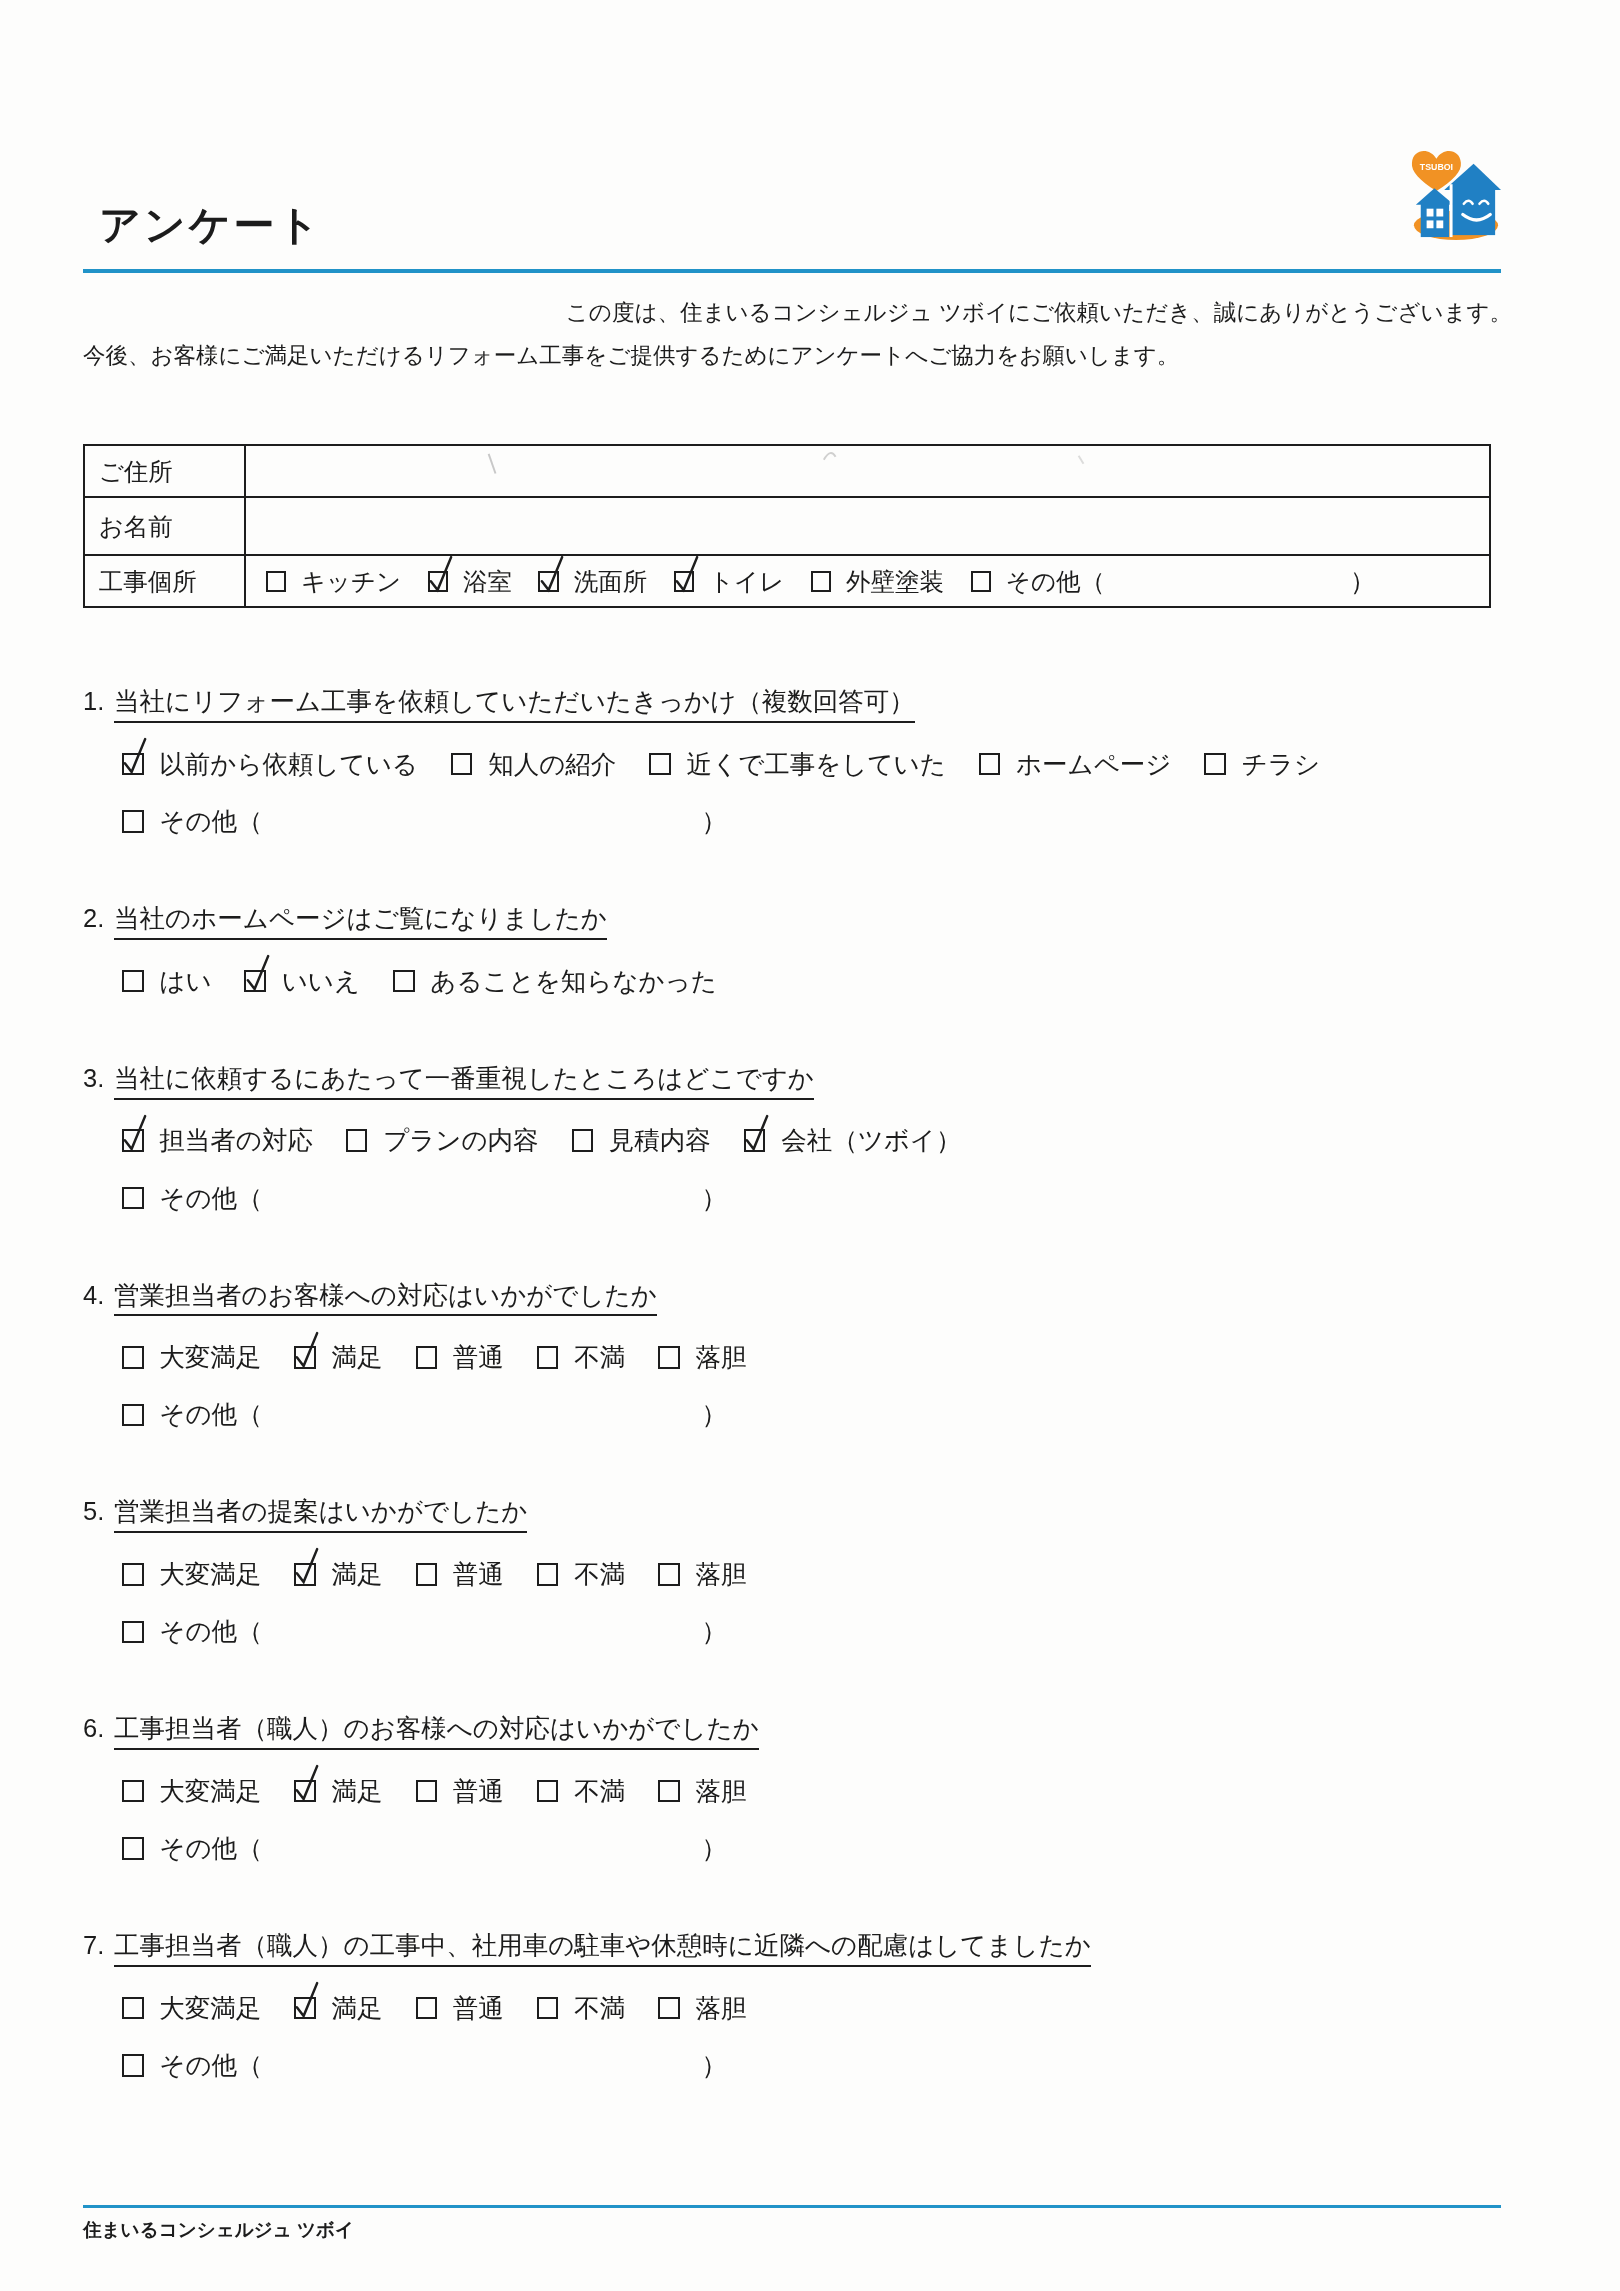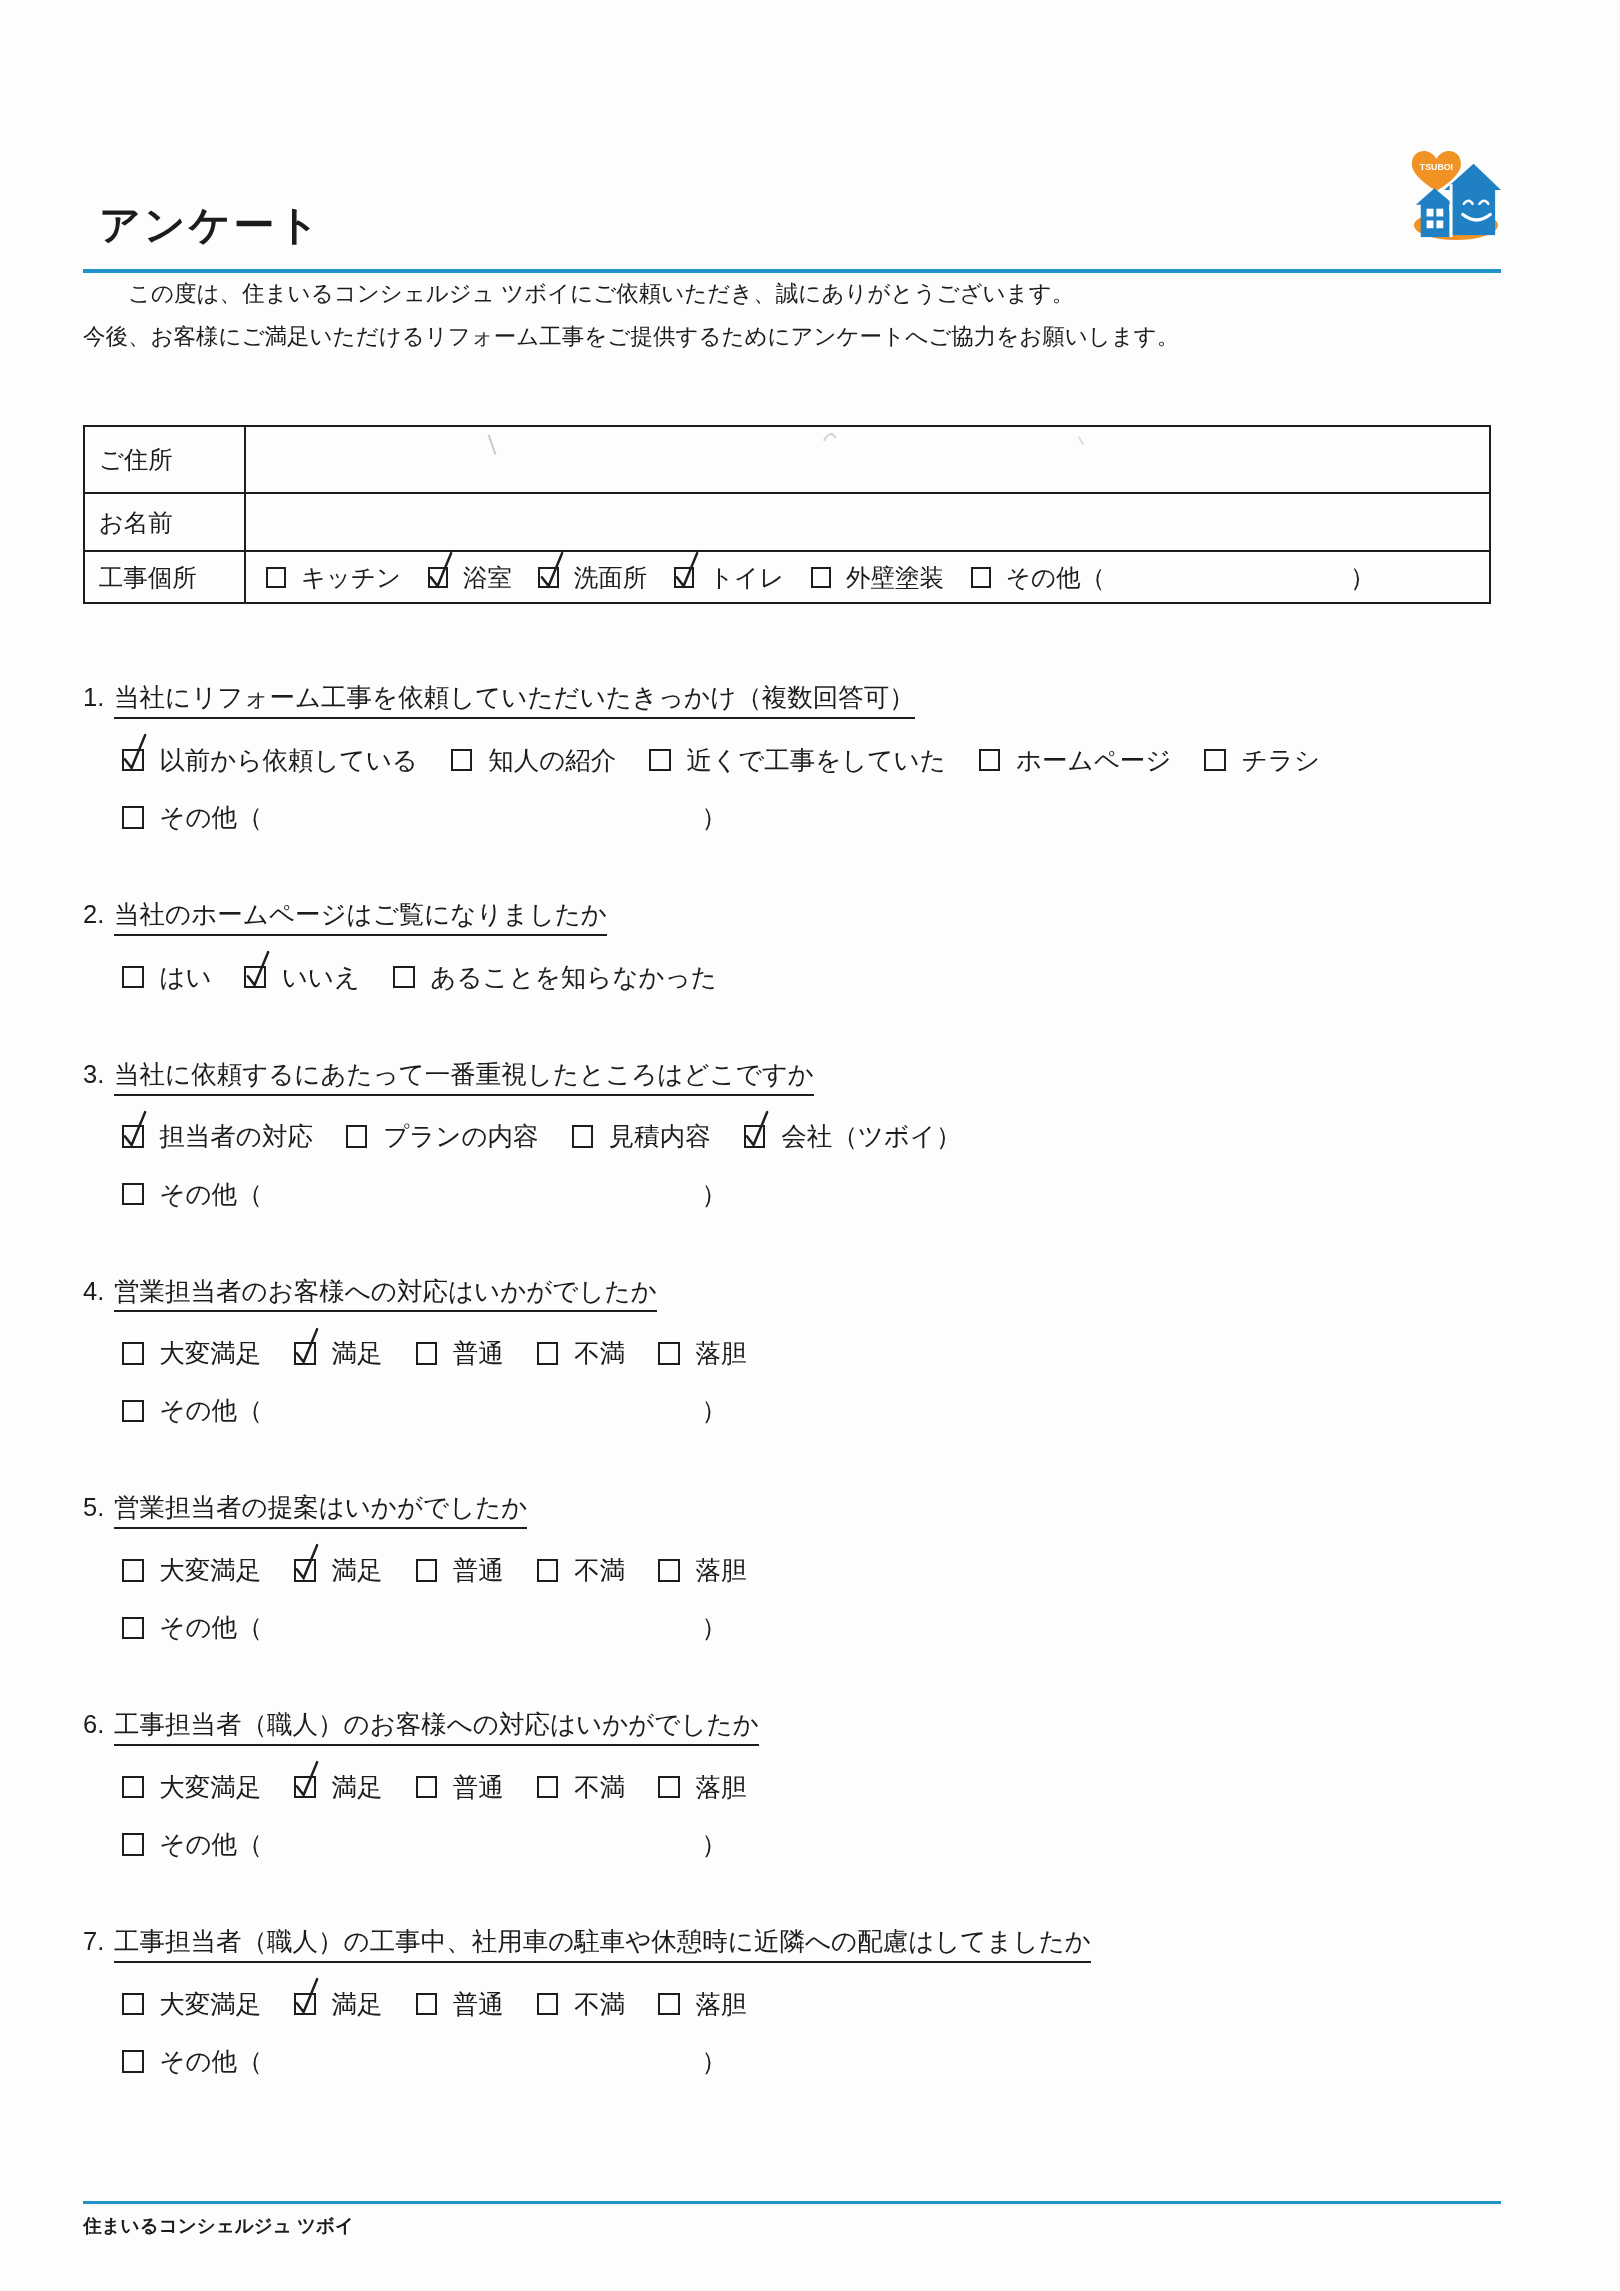--- a/index.html
+++ b/index.html
@@ -36,42 +36,42 @@
   .logo {
     position: absolute;
     left: 1409px;
     top: 143px;
     width: 92px;
     height: 102px;
   }
 
   
   .intro { margin: 0; font-size: 22.5px; line-height: 1.35; }
-  .intro.l1 { margin-top: 6px; text-indent: 45px; }
+  .intro.l1 { margin-top: 25px; text-indent: 45px; text-align: right; }
   .intro.l2 { margin-top: 12.7px; }
 
   
   .info-table {
     border-collapse: collapse;
     margin-top: 73px;
     width: 1408px;
     table-layout: fixed;
   }
   .info-table th, .info-table td {
     border: 2.5px solid #1d1d1d;
     vertical-align: middle;
   }
   .info-table th {
     width: 161px;
     font-size: 24.5px;
     font-weight: normal;
     text-align: left;
     padding-left: 13.7px;
   }
-  .r-addr { height: 67px; }
+  .r-addr { height: 52px; }
   .r-name { height: 58px; }
   .r-work { height: 52px; }
   .info-table td { position: relative; }
   .options-cell { padding-left: 19.6px; }
 
   
   #questions { margin-top: 76px; }
   .question { margin-bottom: 62px; }
   .q-title { font-size: 25.5px; }
   .q-num { display: inline-block; margin-right: 9.8px; }

